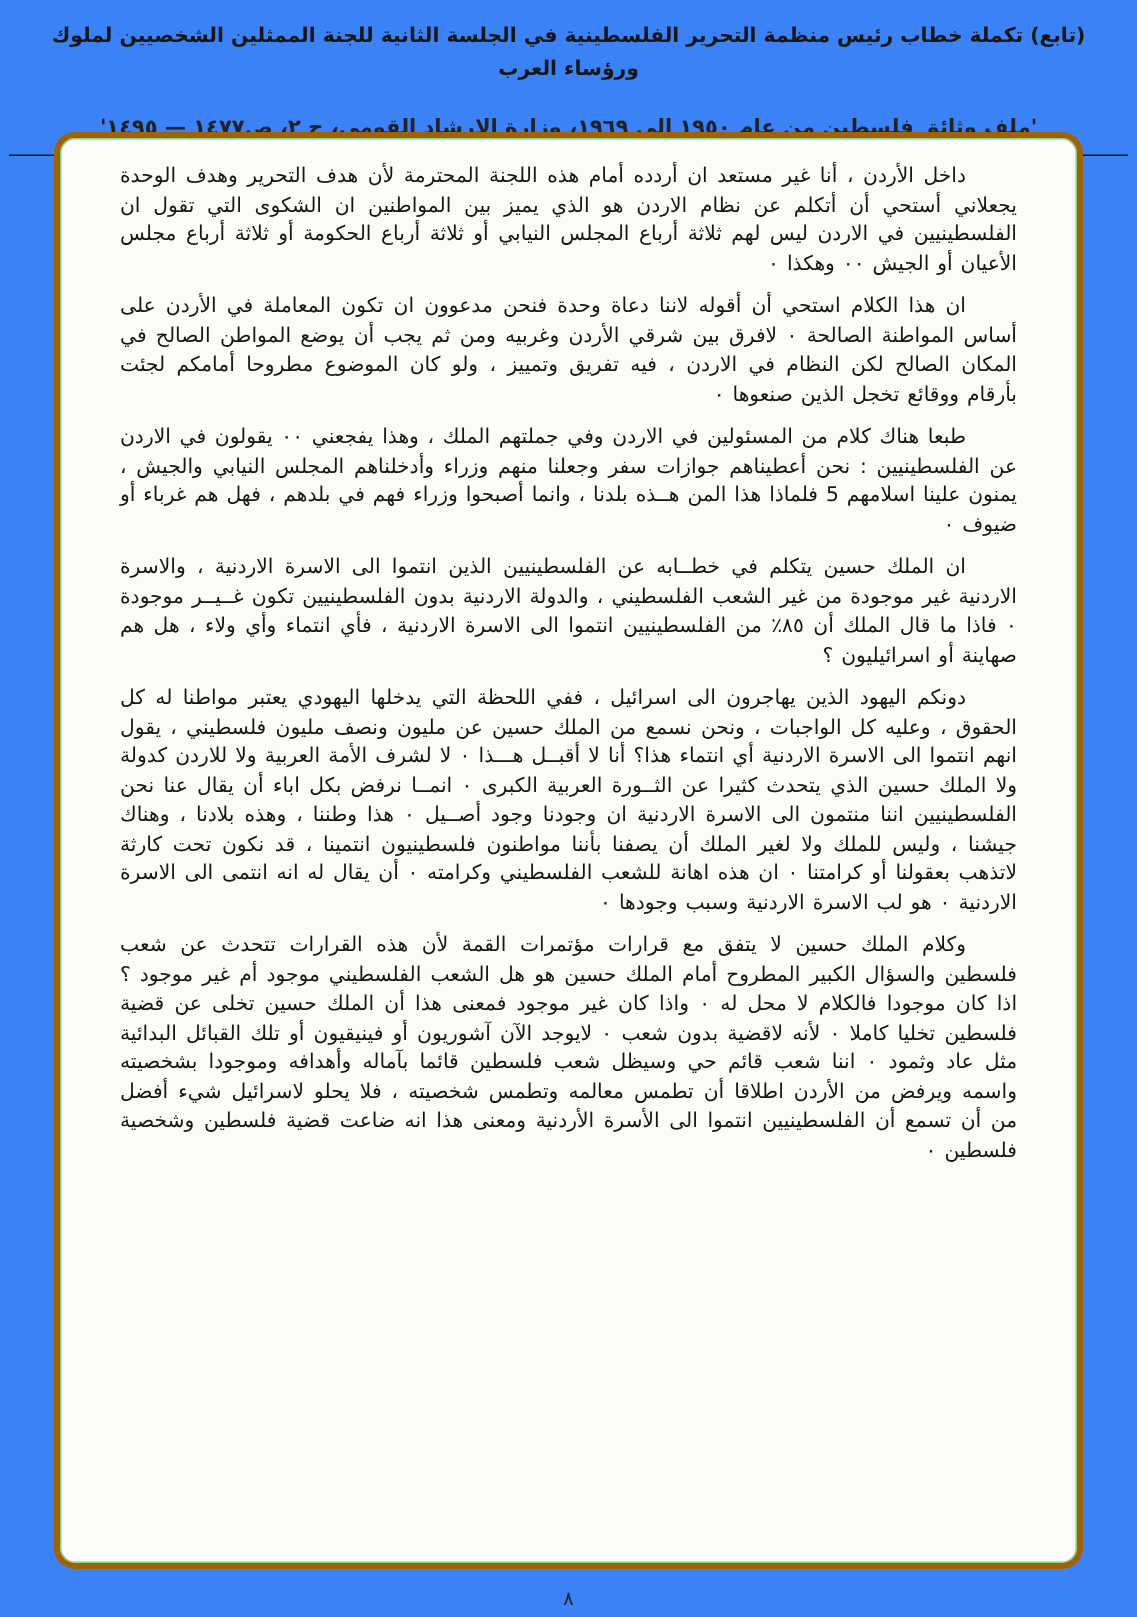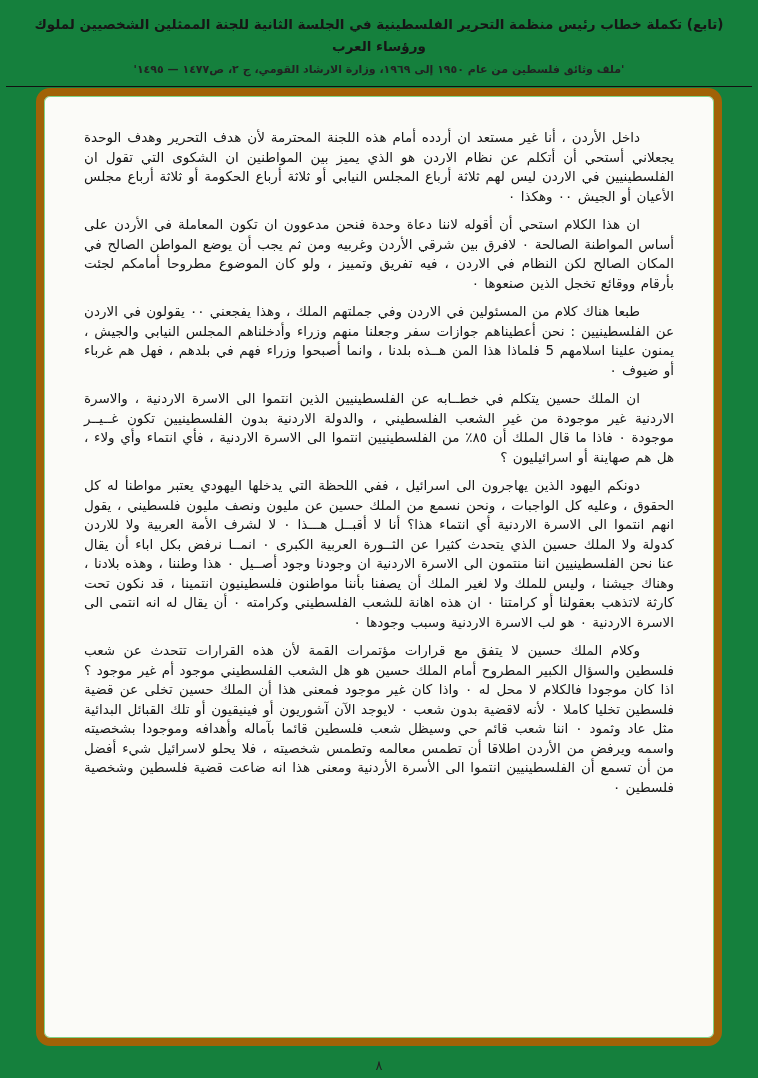--- a/index.html
+++ b/index.html
@@ -6,57 +6,57 @@
     margin: 0;
     padding: 0;
     background: #e8e8e4;
     font-family: "DejaVu Sans", sans-serif;
   }
   .page {
     position: relative;
     width: 758px;
     height: 1078px;
     margin: 0 auto;
-    background: #15803d;
+    background: #3b82f6;
     direction: rtl;
     color: #161616;
     overflow: hidden;
   }
   header.doc-header {
     padding-top: 14px;
     text-align: center;
   }
   .doc-title {
     font-size: 13.5px;
     font-weight: bold;
     line-height: 1.6;
     padding: 0 10px;
     letter-spacing: 0px;
   }
   .doc-source {
-    font-size: 11px;
+    font-size: 14px;
     font-weight: bold;
-    margin-top: 6px;
+    margin-top: 20px;
     color: #222;
   }
   hr.header-rule {
     border: none;
     border-top: 1.5px solid #111;
     margin: 10px 6px 0 6px;
   }
   .content-box {
     position: absolute;
     left: 36px;
     right: 36px;
     top: 88px;
     bottom: 32px;
-    border: 8px solid #a16207;
+    border: 4px solid #a16207;
     border-radius: 14px;
     box-shadow: 0 0 0 1px #7fd487 inset;
-    padding: 32px 40px 10px 40px;
+    padding: 16px 40px 10px 40px;
     overflow: hidden;
     background: #fbfbf8;
   }
   .para {
     margin: 0 0 9px 0;
     font-size: 13.5px;
     line-height: 19.5px;
     text-align: justify;
     text-indent: 34px;
     word-spacing: 1px;

